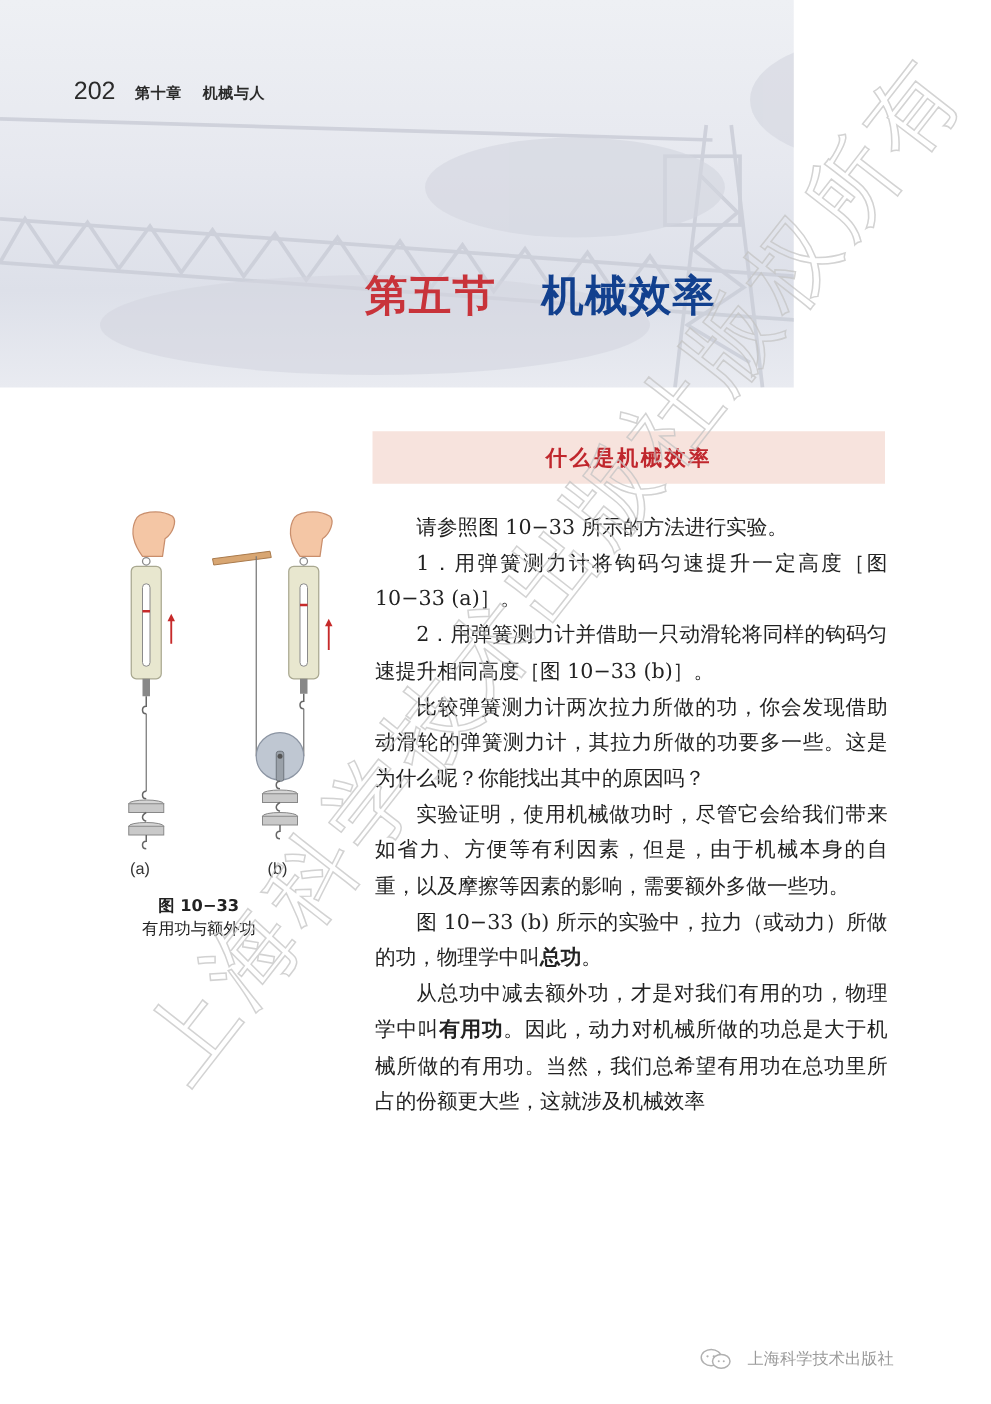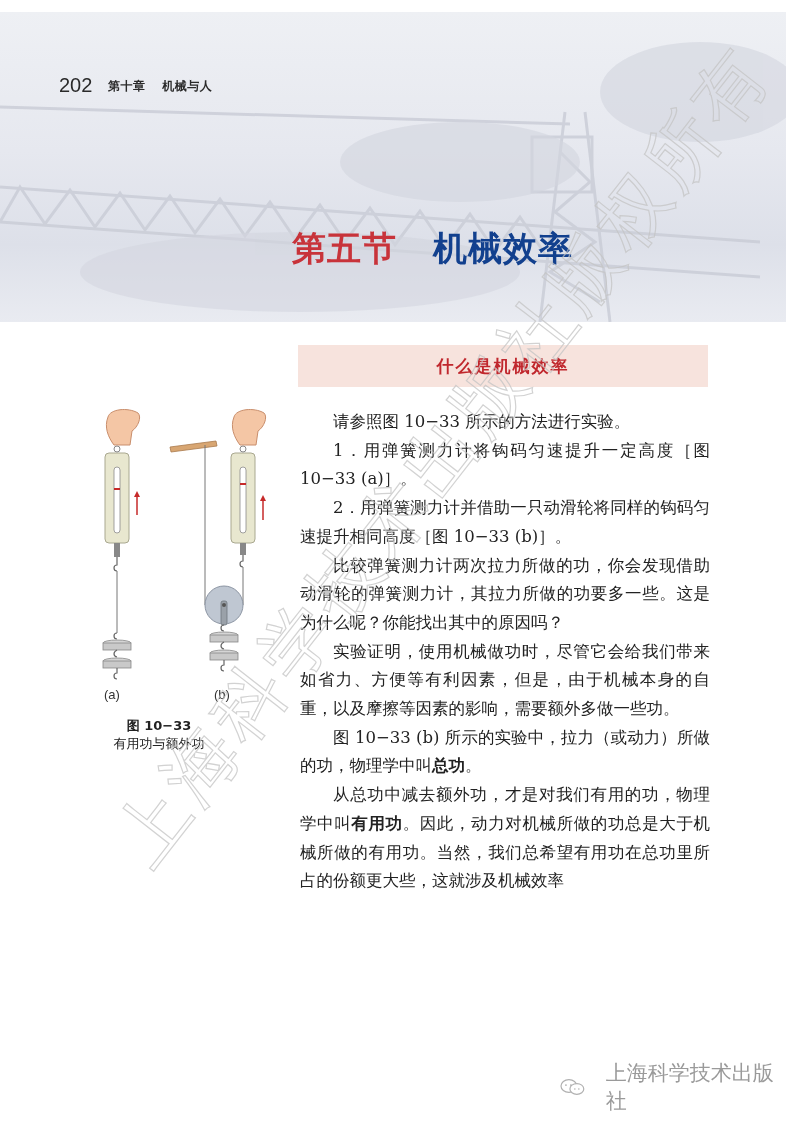--- a/index.html
+++ b/index.html
@@ -3,21 +3,21 @@
   <meta charset="utf-8">
   <style>
     html, body { margin: 0; padding: 0; }
     body {
       width: 793px; height: 1123px; position: relative; overflow: hidden;
       background: #ffffff;
       font-family: "DejaVu Serif", "Liberation Serif", serif;
       color: #222;
     }
     .header-band {
-      position: absolute; left: 0; top: 12px; width: 786px; height: 310px;
+      position: absolute; left: 0; top: 0; width: 635px; height: 310px;
       background: linear-gradient(180deg, #eef0f4 0%, #e6e8ef 45%, #dde0e9 75%, #e9ebf1 100%);
       overflow: hidden;
     }
     .header-band svg { position: absolute; left: 0; top: 0; }
     .page-number {
       position: absolute; left: 59px; top: 62px;
       font-family: "Liberation Sans", sans-serif; font-size: 20px; color: #2a2a2a;
     }
     .chapter-label {
       position: absolute; left: 108px; top: 66px;
@@ -63,22 +63,22 @@
       font-size: 16.5px; line-height: 28.7px; color: #222;
       text-align: justify;
     }
     .body-text p { margin: 0; text-indent: 2em; }
     .body-text b { font-family: "DejaVu Sans", sans-serif; font-weight: bold; }
     .watermark {
       position: absolute; left: 0; top: 0; width: 793px; height: 1123px; pointer-events: none;
     }
     .footer-brand {
       position: absolute; left: 560px; top: 1072px; height: 30px;
-      display: flex; align-items: center; gap: 20px;
-      font-family: "DejaVu Sans", sans-serif; font-size: 21px; color: #9a9a9a;
+      display: flex; align-items: center; gap: 12px;
+      font-family: "DejaVu Sans", sans-serif; font-size: 13px; color: #9a9a9a;
     }
     .footer-brand .logo { width: 26px; height: 18px; }
   </style>
 </head>
 <body>
 
 <div class="header-band">
   <svg width="793" height="310" viewBox="0 0 793 310">
     <g stroke="#c9ccd6" stroke-width="3" fill="none" opacity="0.8">
       <line x1="0" y1="95" x2="570" y2="112"></line>

